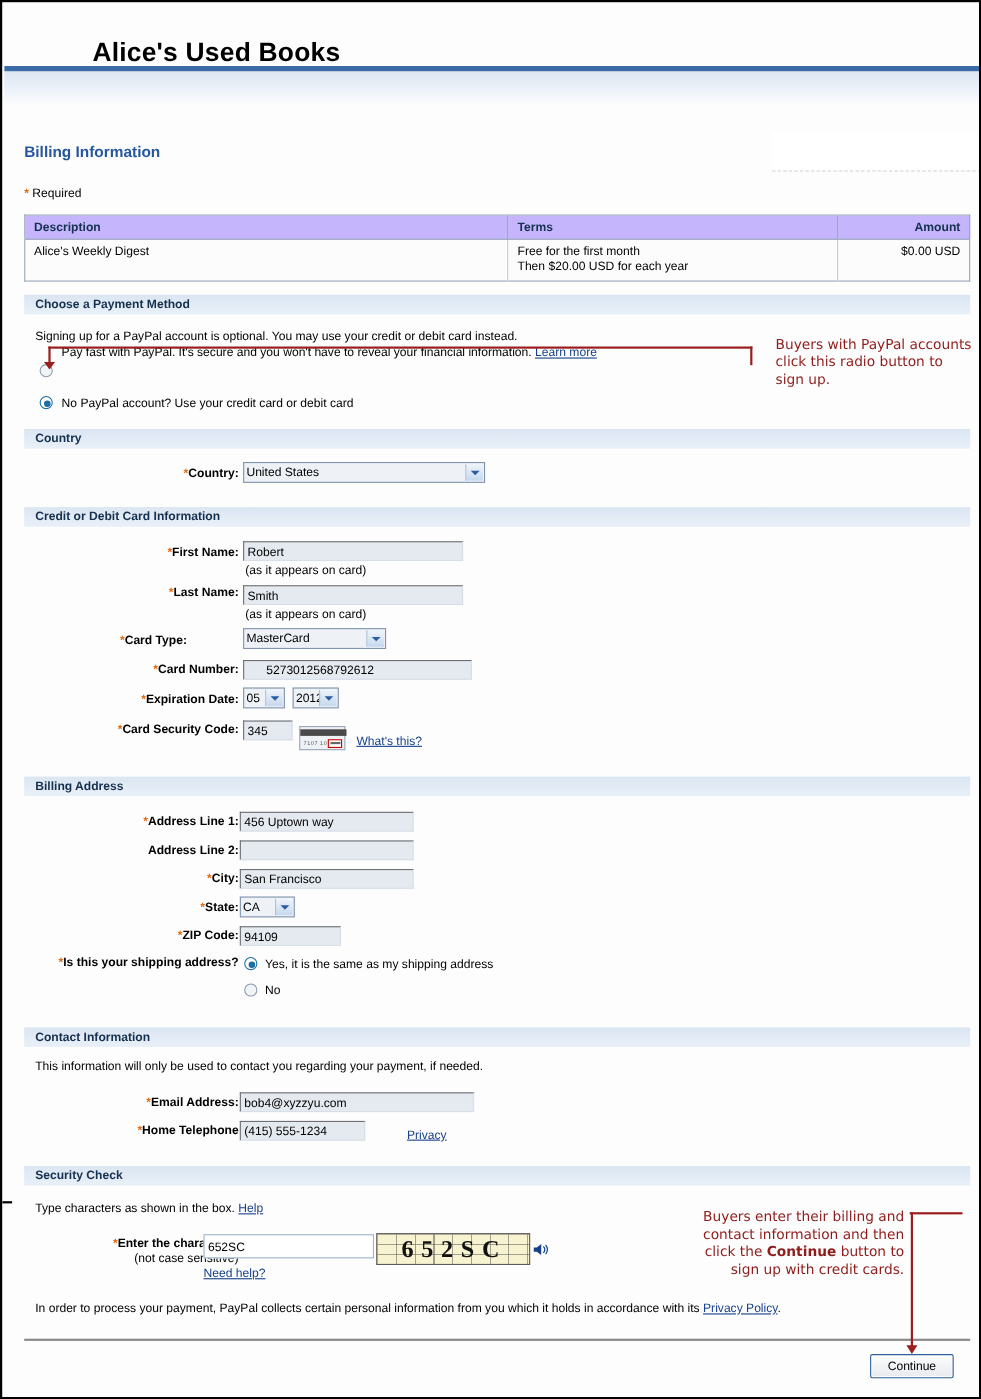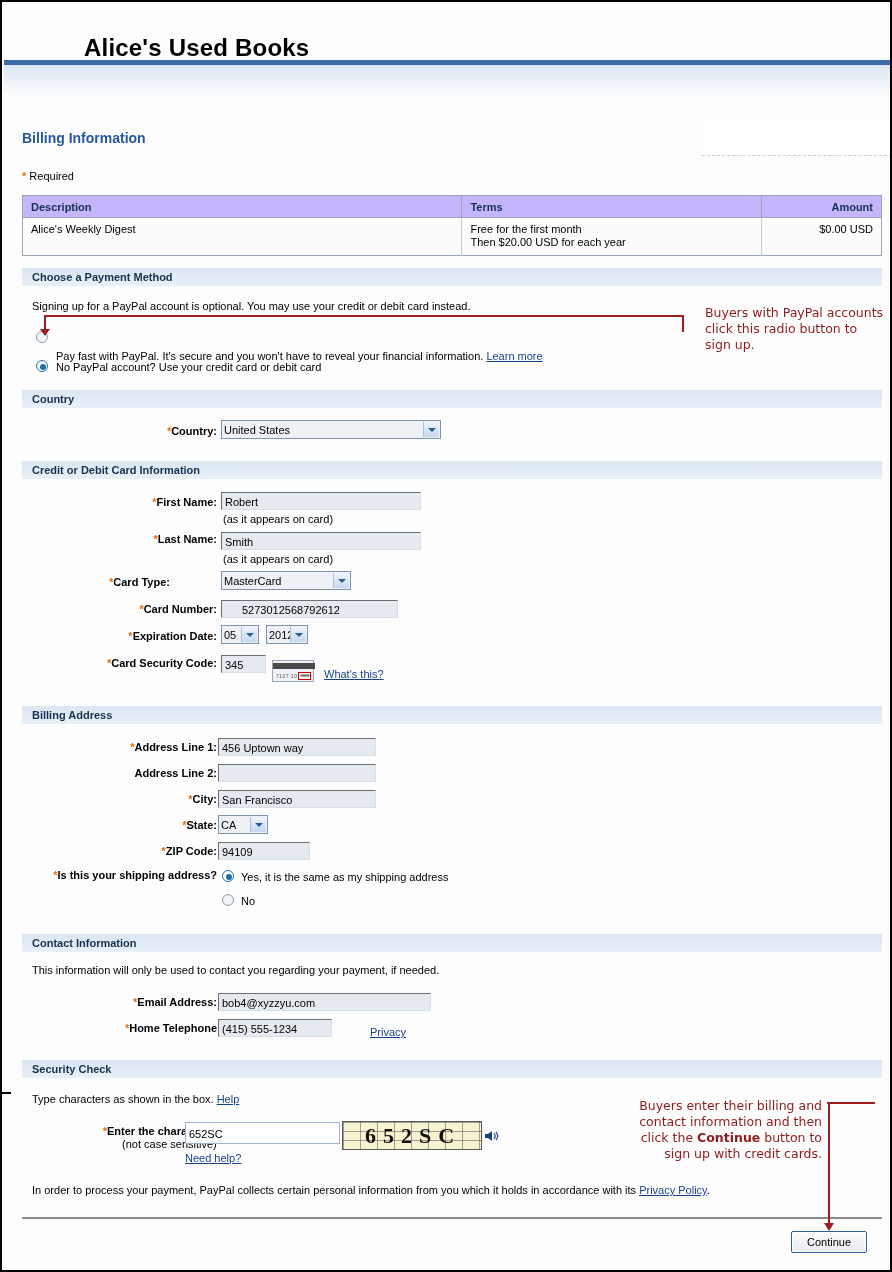--- a/index.html
+++ b/index.html
@@ -248,21 +248,21 @@
           <td>$0.00 USD</td>
         </tr>
       </tbody>
     </table>
 
     <div class="section-bar" style="top:266px;">Choose a Payment Method</div>
 
     <div class="txt" style="left:30px; top:298px;">Signing up for a PayPal account is optional. You may use your credit or debit card instead.</div>
 
     <div class="radio" style="left:34px; top:329px;"></div>
-    <div class="txt" style="left:54px; top:348px;text-align:right;">
+    <div class="txt" style="left:54px; top:313px;text-align:right;">
       <span>Pay fast with PayPal. It's secure and you won't have to reveal your financial information.</span>
       <a class="lnk" href="#">Learn more</a>
     </div>
 
     <div class="radio checked" style="left:34px; top:358px;"></div>
     <div class="txt" style="left:54px; top:359px;">No PayPal account? Use your credit card or debit card</div>
 
     <div class="anno-line" style="left:680px; top:313px; width:2px; height:17px;"></div>
     <div class="anno-line" style="left:42px; top:313px; width:640px; height:2px;"></div>
     <div class="anno-line" style="left:42px; top:313px; width:2px; height:18px;"></div>
@@ -296,21 +296,21 @@
       <span class="star">*</span><span>Card Type:</span>
     </div>
     <div class="selectbox" style="left:219px; top:569px; width:130px;">
       <span>MasterCard</span>
       <span class="arrow"></span>
     </div>
 
     <div class="flabel" style="left:60px; top:601px; width:155px;">
       <span class="star">*</span><span>Card Number:</span>
     </div>
-    <div class="inputbox" style="left:219px; top:598px; width:177px;padding-left:20px;">5273012568792612</div>
+    <div class="inputbox" style="left:219px; top:598px; width:208px;padding-left:20px;">5273012568792612</div>
 
     <div class="flabel" style="left:60px; top:628px; width:155px;">
       <span class="star">*</span><span>Expiration Date:</span>
     </div>
     <div class="selectbox" style="left:219px; top:623px; width:38px;">
       <span>05</span>
       <span class="arrow"></span>
     </div>
     <div class="selectbox" style="left:264px; top:623px; width:42px;">
       <span>2012</span>

